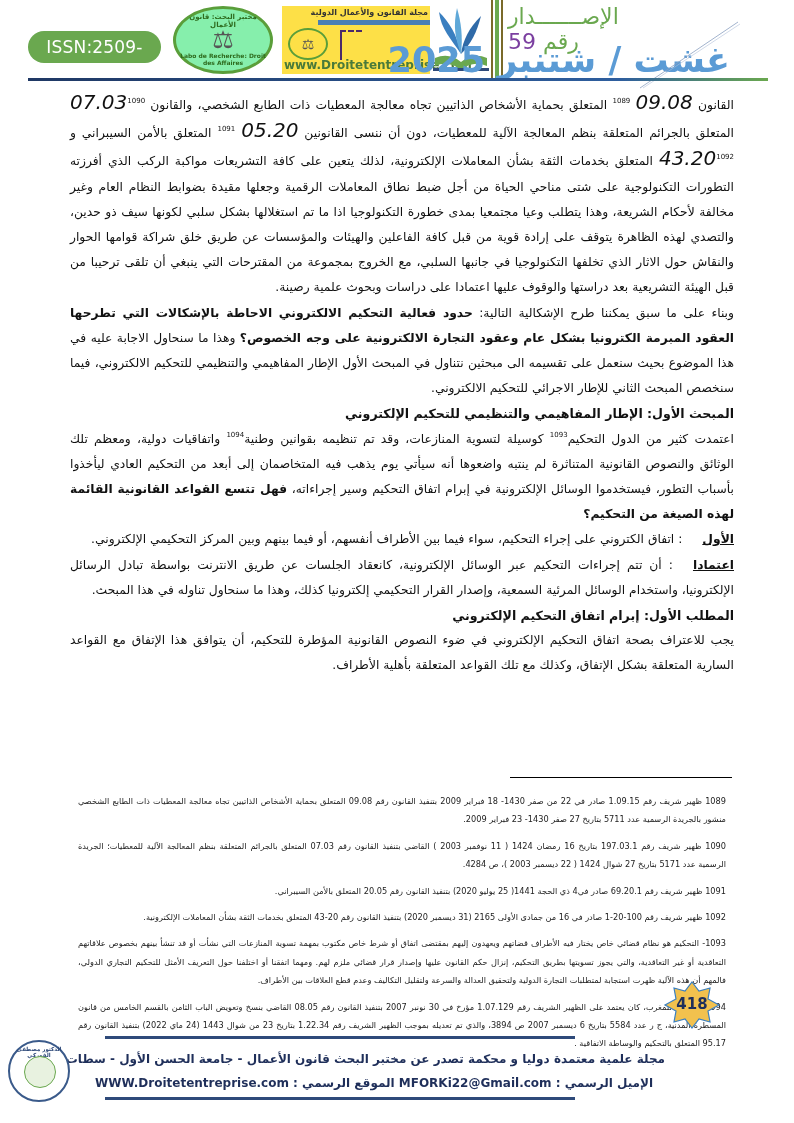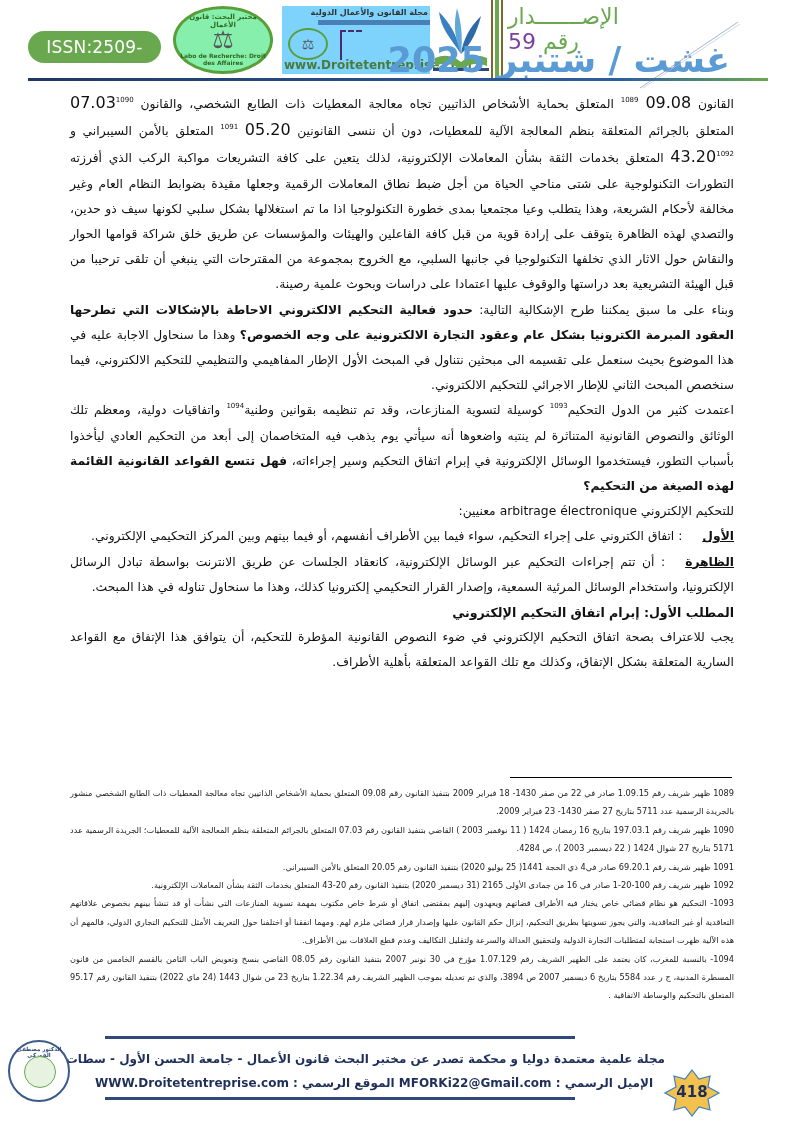--- a/index.html
+++ b/index.html
@@ -5,21 +5,21 @@
   html, body { margin: 0; padding: 0; background: #ffffff; }
   body { width: 794px; height: 1123px; position: relative; overflow: hidden; font-family: "DejaVu Sans", sans-serif; color: #111; }
 
   
   .header { position: absolute; left: 0; top: 0; width: 794px; height: 82px; }
   .issn { position: absolute; left: 28px; top: 31px; width: 133px; height: 32px; background: #6aa84f; border-radius: 16px; color: #fff; font-family: "DejaVu Sans", sans-serif; font-size: 17px; line-height: 32px; text-align: center; letter-spacing: 0.2px; }
   .lab-logo { position: absolute; left: 173px; top: 6px; width: 100px; height: 68px; border: 3px solid #5a9e3a; border-radius: 50%; box-sizing: border-box; background: #86efac; display: flex; align-items: center; justify-content: center; }
   .lab-logo .ring-txt { position: absolute; top: 4px; width: 100%; text-align: center; font-size: 7px; color: #2e6b1e; font-weight: bold; }
   .lab-logo .ring-bot { position: absolute; bottom: 5px; width: 100%; text-align: center; font-size: 6px; color: #2e6b1e; font-weight: bold; }
   .scales { font-size: 24px; color: #555; }
-  .journal-logo { position: absolute; left: 282px; top: 6px; width: 148px; height: 68px; background: #7dd3fc; }
+  .journal-logo { position: absolute; left: 282px; top: 6px; width: 148px; height: 68px; background: #fde047; }
   .journal-logo .jtitle { position: absolute; right: 2px; top: 2px; font-size: 8px; font-weight: bold; color: #333; white-space: nowrap; direction: rtl; }
   .journal-logo .jbar { position: absolute; right: 0; top: 14px; width: 112px; height: 5px; background: #4a7fb5; }
   .journal-logo .mini-seal { position: absolute; left: 6px; top: 22px; width: 40px; height: 32px; border: 2px solid #5a9e3a; border-radius: 50%; box-sizing: border-box; text-align: center; font-size: 14px; line-height: 28px; color: #555; }
   .journal-logo .tower { position: absolute; left: 58px; top: 24px; width: 20px; height: 28px; border-left: 2px solid #4a2a6a; border-top: 2px dashed #4a2a6a; }
   .journal-logo .url { position: absolute; left: 2px; bottom: 2px; font-size: 12px; color: #4a7a3a; font-weight: bold; }
   .book-logo { position: absolute; left: 431px; top: 4px; width: 60px; height: 72px; }
   .vbars { position: absolute; left: 491px; top: 0; width: 14px; height: 80px; }
   .vbars span { position: absolute; top: 0; height: 80px; }
   .vb1 { left: 0; width: 2px; background: #7a6a2a; }
   .vb2 { left: 4px; width: 4px; background: #6aa84f; }
@@ -27,34 +27,34 @@
   .issue { position: absolute; left: 508px; top: 4px; width: 140px; text-align: left; direction: rtl; font-weight: normal; font-size: 22px; }
   .issue .lbl { color: #6aa84f; }
   .issue .num { color: #7b3fa0; }
   .date { position: absolute; left: 510px; top: 40px; width: 220px; direction: rtl; text-align: right; font-weight: bold; font-size: 35px; color: #5b9bd5; white-space: nowrap; }
   .diag { position: absolute; left: 640px; top: 20px; width: 100px; height: 70px; }
   .header-rule { position: absolute; left: 28px; top: 78px; width: 740px; height: 3px; background: linear-gradient(to right, #1f3864, #2e5e9e 80%, #6aa84f); }
 
   
   .main { position: absolute; left: 70px; top: 90px; width: 664px; direction: rtl; text-align: justify; font-family: "DejaVu Sans", sans-serif; font-size: 12.3px; line-height: 25.2px; }
   .main p { margin: 0; }
-  .main .num { font-size: 16px; }
+  .main .num { font-size: 20px; font-style: italic; }
   .main sup { font-size: 7px; vertical-align: 6px; line-height: 0; }
   .main b { font-weight: bold; }
   .main .h { font-weight: bold; font-size: 12.6px; }
   .main u { text-decoration: underline; margin-left: 20px; }
 
   
   .fn-rule { position: absolute; left: 510px; top: 777px; width: 222px; height: 1px; background: #000; }
   .footnotes { position: absolute; left: 70px; top: 784px; width: 664px; direction: rtl; text-align: justify; font-size: 8.2px; line-height: 18.4px; color: #222; }
-  .footnotes p { margin: 0; }
+  .footnotes p { margin: 8px; }
   .footer-bar { position: absolute; top: 1036px; height: 3px; background: #2f4a7a; }
   .footer-line1 { position: absolute; left: 95px; top: 1052px; width: 570px; direction: rtl; text-align: right; font-size: 12px; font-weight: bold; color: #1f2f5a; white-space: nowrap; }
   .footer-line2 { position: absolute; left: 95px; top: 1076px; width: 570px; direction: rtl; text-align: left; font-size: 12px; font-weight: bold; color: #1f2f5a; white-space: nowrap; }
-  .page-badge { position: absolute; left: 662px; top: 1068px; width: 60px; height: 50px; }
+  .page-badge { position: absolute; left: 662px; top: 980px; width: 60px; height: 50px; }
   .page-badge .pn { position: absolute; left: 0; top: 15px; width: 60px; text-align: center; font-weight: bold; font-size: 15px; color: #1f2f5a; }
   .seal { position: absolute; left: 8px; top: 1040px; width: 62px; height: 62px; border-radius: 50%; border: 2px solid #3a5a8a; box-sizing: border-box; background: #fff; }
   .seal .inner { position: absolute; left: 14px; top: 14px; width: 30px; height: 30px; border-radius: 50%; border: 1px solid #6aa84f; background: #e8f2e0; }
   .seal .stxt { position: absolute; top: 4px; width: 100%; text-align: center; font-size: 5.5px; color: #2f4a7a; font-weight: bold; }
 </style>
 </head>
 <body>
 
 <div class="header">
   <div class="issn">ISSN:2509-0291</div>
@@ -97,28 +97,28 @@
     <line x1="3" y1="68" x2="100" y2="4" stroke="#b0c0d8" stroke-width="0.6"></line>
   </svg>
   <div class="header-rule"></div>
 </div>
 
 <div class="main">
   <p><span>القانون </span><span class="num">09.08</span> <sup>1089</sup><span> المتعلق بحماية الأشخاص الذاتيين تجاه معالجة المعطيات ذات الطابع الشخصي، والقانون </span><span class="num">07.03</span><sup>1090</sup><span> المتعلق بالجرائم المتعلقة بنظم المعالجة الآلية للمعطيات، دون أن ننسى القانونين </span><span class="num">05.20</span> <sup>1091</sup><span> المتعلق بالأمن السيبراني و </span><span class="num">43.20</span><sup>1092</sup><span> المتعلق بخدمات الثقة بشأن المعاملات الإلكترونية، لذلك يتعين على كافة التشريعات مواكبة الركب الذي أفرزته التطورات التكنولوجية على شتى مناحي الحياة من أجل ضبط نطاق المعاملات الرقمية وجعلها مقيدة بضوابط النظام العام وغير مخالفة لأحكام الشريعة، وهذا يتطلب وعيا مجتمعيا بمدى خطورة التكنولوجيا اذا ما تم استغلالها بشكل سلبي لكونها سيف ذو حدين، والتصدي لهذه الظاهرة يتوقف على إرادة قوية من قبل كافة الفاعلين والهيئات والمؤسسات عن طريق خلق شراكة قوامها الحوار والنقاش حول الاثار الذي تخلفها التكنولوجيا في جانبها السلبي، مع الخروج بمجموعة من المقترحات التي ينبغي أن تلقى ترحيبا من قبل الهيئة التشريعية بعد دراستها والوقوف عليها اعتمادا على دراسات وبحوث علمية رصينة.</span></p>
 
   <p><span>وبناء على ما سبق يمكننا طرح الإشكالية التالية: </span><b>حدود فعالية التحكيم الالكتروني الاحاطة بالإشكالات التي تطرحها العقود المبرمة الكترونيا بشكل عام وعقود التجارة الالكترونية على وجه الخصوص؟</b><span> وهذا ما سنحاول الاجابة عليه في هذا الموضوع بحيث سنعمل على تقسيمه الى مبحثين نتناول في المبحث الأول الإطار المفاهيمي والتنظيمي للتحكيم الالكتروني، فيما سنخصص المبحث الثاني للإطار الاجرائي للتحكيم الالكتروني.</span></p>
 
+  <p class="h">المبحث الأول: الإطار المفاهيمي والتنظيمي للتحكيم الإلكتروني</p>
 
   <p><span>اعتمدت كثير من الدول التحكيم</span><sup>1093</sup><span> كوسيلة لتسوية المنازعات، وقد تم تنظيمه بقوانين وطنية</span><sup>1094</sup><span> واتفاقيات دولية، ومعظم تلك الوثائق والنصوص القانونية المتناثرة لم ينتبه واضعوها أنه سيأتي يوم يذهب فيه المتخاصمان إلى أبعد من التحكيم العادي ليأخذوا بأسباب التطور، فيستخدموا الوسائل الإلكترونية في إبرام اتفاق التحكيم وسير إجراءاته، </span><b>فهل تتسع القواعد القانونية القائمة لهذه الصيغة من التحكيم؟</b></p>
 
-  <p>للتحكيم الإلكتروني arbitrage électronique معنيين:</p>
 
   <p><b><u>الأول</u></b><span>: اتفاق الكتروني على إجراء التحكيم، سواء فيما بين الأطراف أنفسهم، أو فيما بينهم وبين المركز التحكيمي الإلكتروني.</span></p>
 
-  <p><b><u>الظاهرة</u></b><span>: أن تتم إجراءات التحكيم عبر الوسائل الإلكترونية، كانعقاد الجلسات عن طريق الانترنت بواسطة تبادل الرسائل الإلكترونيا، واستخدام الوسائل المرئية السمعية، وإصدار القرار التحكيمي إلكترونيا كذلك، وهذا ما سنحاول تناوله في هذا المبحث.</span></p>
+  <p><b><u>اعتمادا</u></b><span>: أن تتم إجراءات التحكيم عبر الوسائل الإلكترونية، كانعقاد الجلسات عن طريق الانترنت بواسطة تبادل الرسائل الإلكترونيا، واستخدام الوسائل المرئية السمعية، وإصدار القرار التحكيمي إلكترونيا كذلك، وهذا ما سنحاول تناوله في هذا المبحث.</span></p>
 
   <p class="h">المطلب الأول: إبرام اتفاق التحكيم الإلكتروني</p>
 
   <p>يجب للاعتراف بصحة اتفاق التحكيم الإلكتروني في ضوء النصوص القانونية المؤطرة للتحكيم، أن يتوافق هذا الإتفاق مع القواعد السارية المتعلقة بشكل الإتفاق، وكذلك مع تلك القواعد المتعلقة بأهلية الأطراف.</p>
 </div>
 
 <div class="fn-rule"></div>
 <div class="footnotes">
   <p>1089 ظهير شريف رقم 1.09.15 صادر في 22 من صفر 1430- 18 فبراير 2009 بتنفيذ القانون رقم 09.08 المتعلق بحماية الأشخاص الذاتيين تجاه معالجة المعطيات ذات الطابع الشخصي منشور بالجريدة الرسمية عدد 5711 بتاريخ 27 صفر 1430- 23 فبراير 2009.</p>
   <p>1090 ظهير شريف رقم 197.03.1 بتاريخ 16 رمضان 1424 ( 11 نوفمبر 2003 ) القاضي بتنفيذ القانون رقم 07.03 المتعلق بالجرائم المتعلقة بنظم المعالجة الآلية للمعطيات؛ الجريدة الرسمية عدد 5171 بتاريخ 27 شوال 1424 ( 22 ديسمبر 2003 )، ص 4284.</p>

